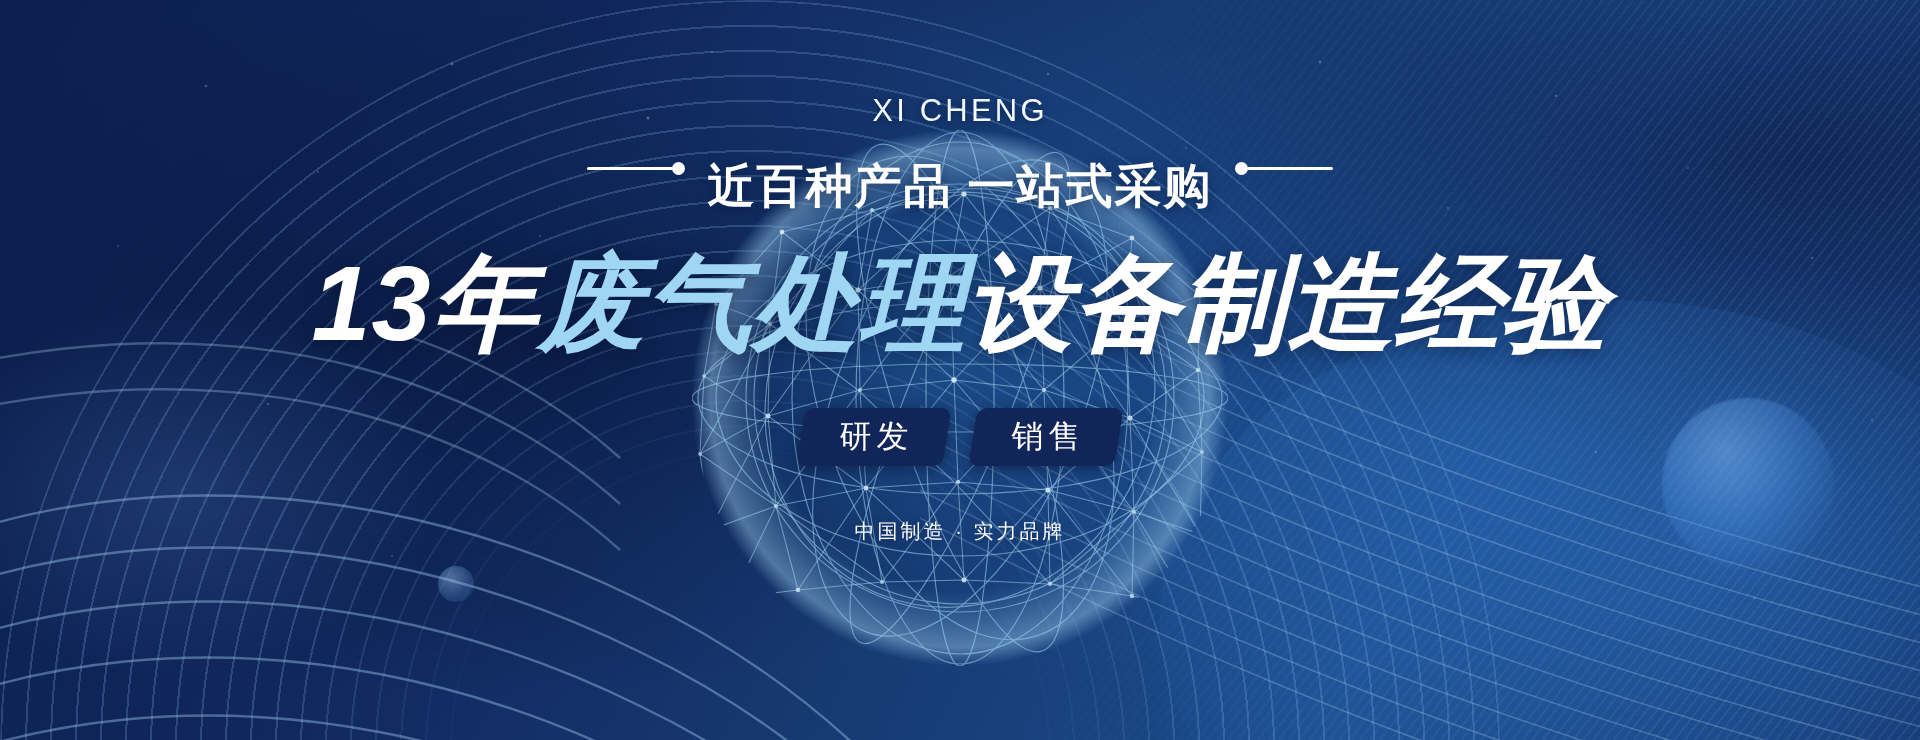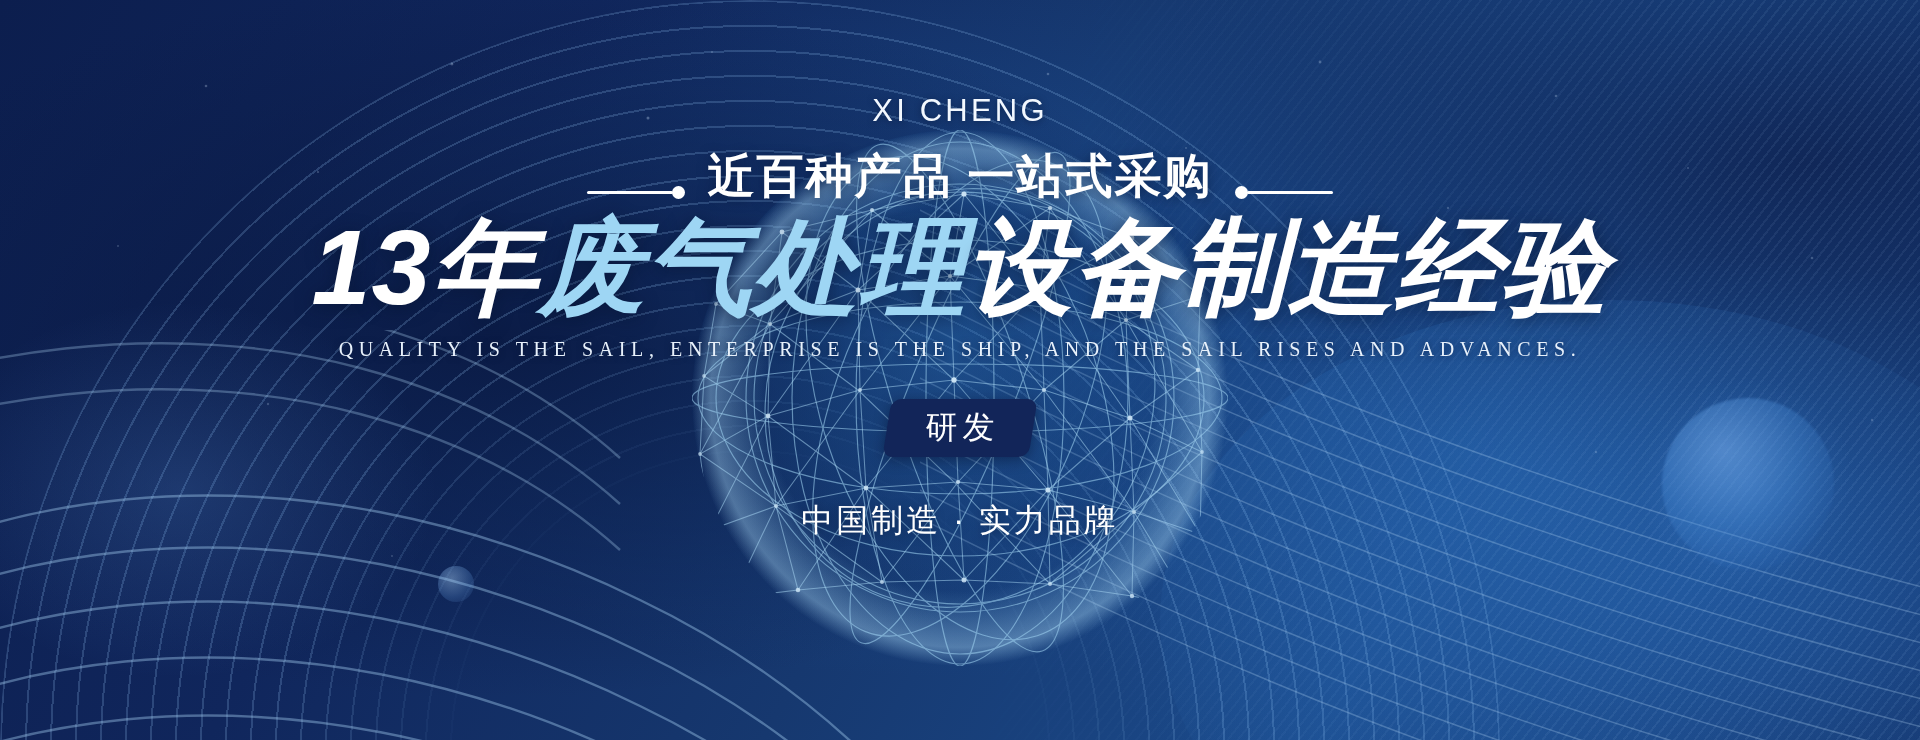--- a/index.html
+++ b/index.html
@@ -95,58 +95,58 @@
     left:620px; top:98px;
     width:680px; height:620px;
     pointer-events:none;
   }
   #globe svg { display:block; width:100%; height:100%; overflow:visible; }
 
   
   #content {
     position:relative; z-index:20;
     width:1920px; height:740px;
-    display:flex; flex-direction:column; align-items:center;
+    display:flex; flex-direction:column; align-items:center;gap:10px;
   }
 
   
   #brand {
     margin-top:95px;
     font-size:31px; font-weight:400;
     letter-spacing:3.2px;
     color:#f2f8ff;
     line-height:1;
     text-shadow:0 1px 6px rgba(4,16,44,.5);
     font-family:"Liberation Sans", sans-serif;
   }
 
   
   #subtitle-row {
     margin-top:26px;
-    display:flex; align-items:flex-end; justify-content:center;
+    display:flex; align-items:flex-start; justify-content:center;
     gap:22px;
   }
   .rule { display:flex; align-items:center; gap:0; }
   .rule .bar { width:86px; height:3px; background:#ffffff; border-radius:2px; }
   .rule .dot { width:13px; height:13px; border-radius:50%; background:#ffffff; }
   .rule.left  .bar { margin-right:-1px; }
   .rule.right .bar { margin-left:-1px; }
 
   #subtitle {
     font-size:47px; font-weight:bold;
     color:#ffffff;
     letter-spacing:2px;
     line-height:1;
     white-space:nowrap;
     text-shadow:0 2px 12px rgba(6,20,52,.55);
   }
 
   
   #headline {
-    margin-top:12px;
+    margin-top:28px;
     font-size:106px;
     font-weight:bold;
     line-height:1.07;
     white-space:nowrap;
     letter-spacing:1px;
     text-shadow:0 3px 18px rgba(5,18,48,.55);
     font-style:italic;
   }
   #headline .w { color:#ffffff; }
   #headline .b { color:#9ed6f4; }
@@ -185,21 +185,21 @@
     border-radius:10px;
     transform: skewX(-9deg);
     box-shadow:0 3px 14px rgba(4,14,40,.45);
     z-index:-1;
   }
   .chip span { position:relative; z-index:1; text-indent:5px; }
 
   
   #footer {
     margin-top:42px;
-    font-size:32px;
+    font-size:20px;
     color:#ffffff;
     letter-spacing:3px;
     text-shadow:0 2px 10px rgba(6,20,52,.5);
     white-space:nowrap;
   }
 </style>
 </head>
 <body>
 
 <div id="banner">
@@ -399,24 +399,26 @@
       <span class="rule right">
         <span class="dot"></span>
         <span class="bar"></span>
       </span>
     </div>
 
     <div id="headline">
       <span class="w">13年</span><span class="b">废气处理</span><span class="w">设备制造经验</span>
     </div>
 
-    <div id="tagline">QUALITY IS THE SAIL, ENTERPRISE IS THE SHIP, AND THE SAIL RISES AND ADVANCES.</div>
 
     <div id="chips">
       <div class="chip">
           <span>研发</span>
         </div>
+      <div class="chip">
+          <span>销售</span>
+        </div>
     </div>
 
     <div id="footer">中国制造  ·  实力品牌</div>
 
   </div>
 </div>
 
 </body></html>

